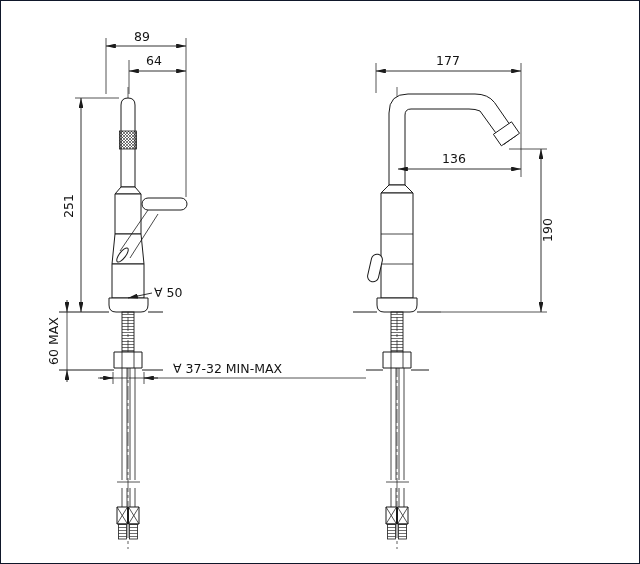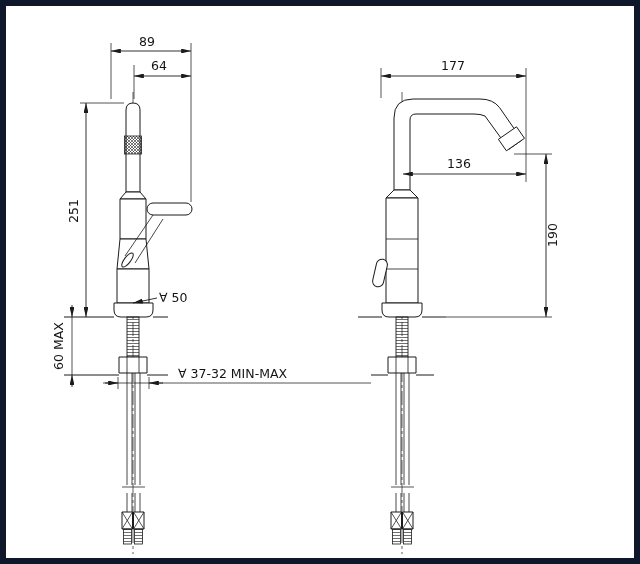--- a/index.html
+++ b/index.html
@@ -1,18 +1,18 @@
 <!DOCTYPE html>
 <html><head>
 <meta charset="utf-8">
 <style>
   html,body{margin:0;padding:0;background:#fff;}
   .canvas{
     position:relative;width:640px;height:564px;box-sizing:border-box;
-    background:#ffffff;border:6px solid #0f172a;overflow:hidden;
+    background:#ffffff;border:1px solid #0f172a;overflow:hidden;
     font-family:"DejaVu Sans",sans-serif;
   }
   svg{position:absolute;left:0;top:0;}
   .o{fill:#ffffff;stroke:#1b1b1b;stroke-width:1;stroke-linejoin:round;}
   .s{fill:none;stroke:#1b1b1b;stroke-width:1;}
   .s8{fill:none;stroke:#1b1b1b;stroke-width:.8;}
   .dim{fill:none;stroke:#1b1b1b;stroke-width:.9;}
   .ext{fill:none;stroke:#1b1b1b;stroke-width:.75;}
   .cl{fill:none;stroke:#1b1b1b;stroke-width:.7;stroke-dasharray:14 3 3 3;}
   .lbl{font:12.5px "DejaVu Sans",sans-serif;fill:#141414;}

